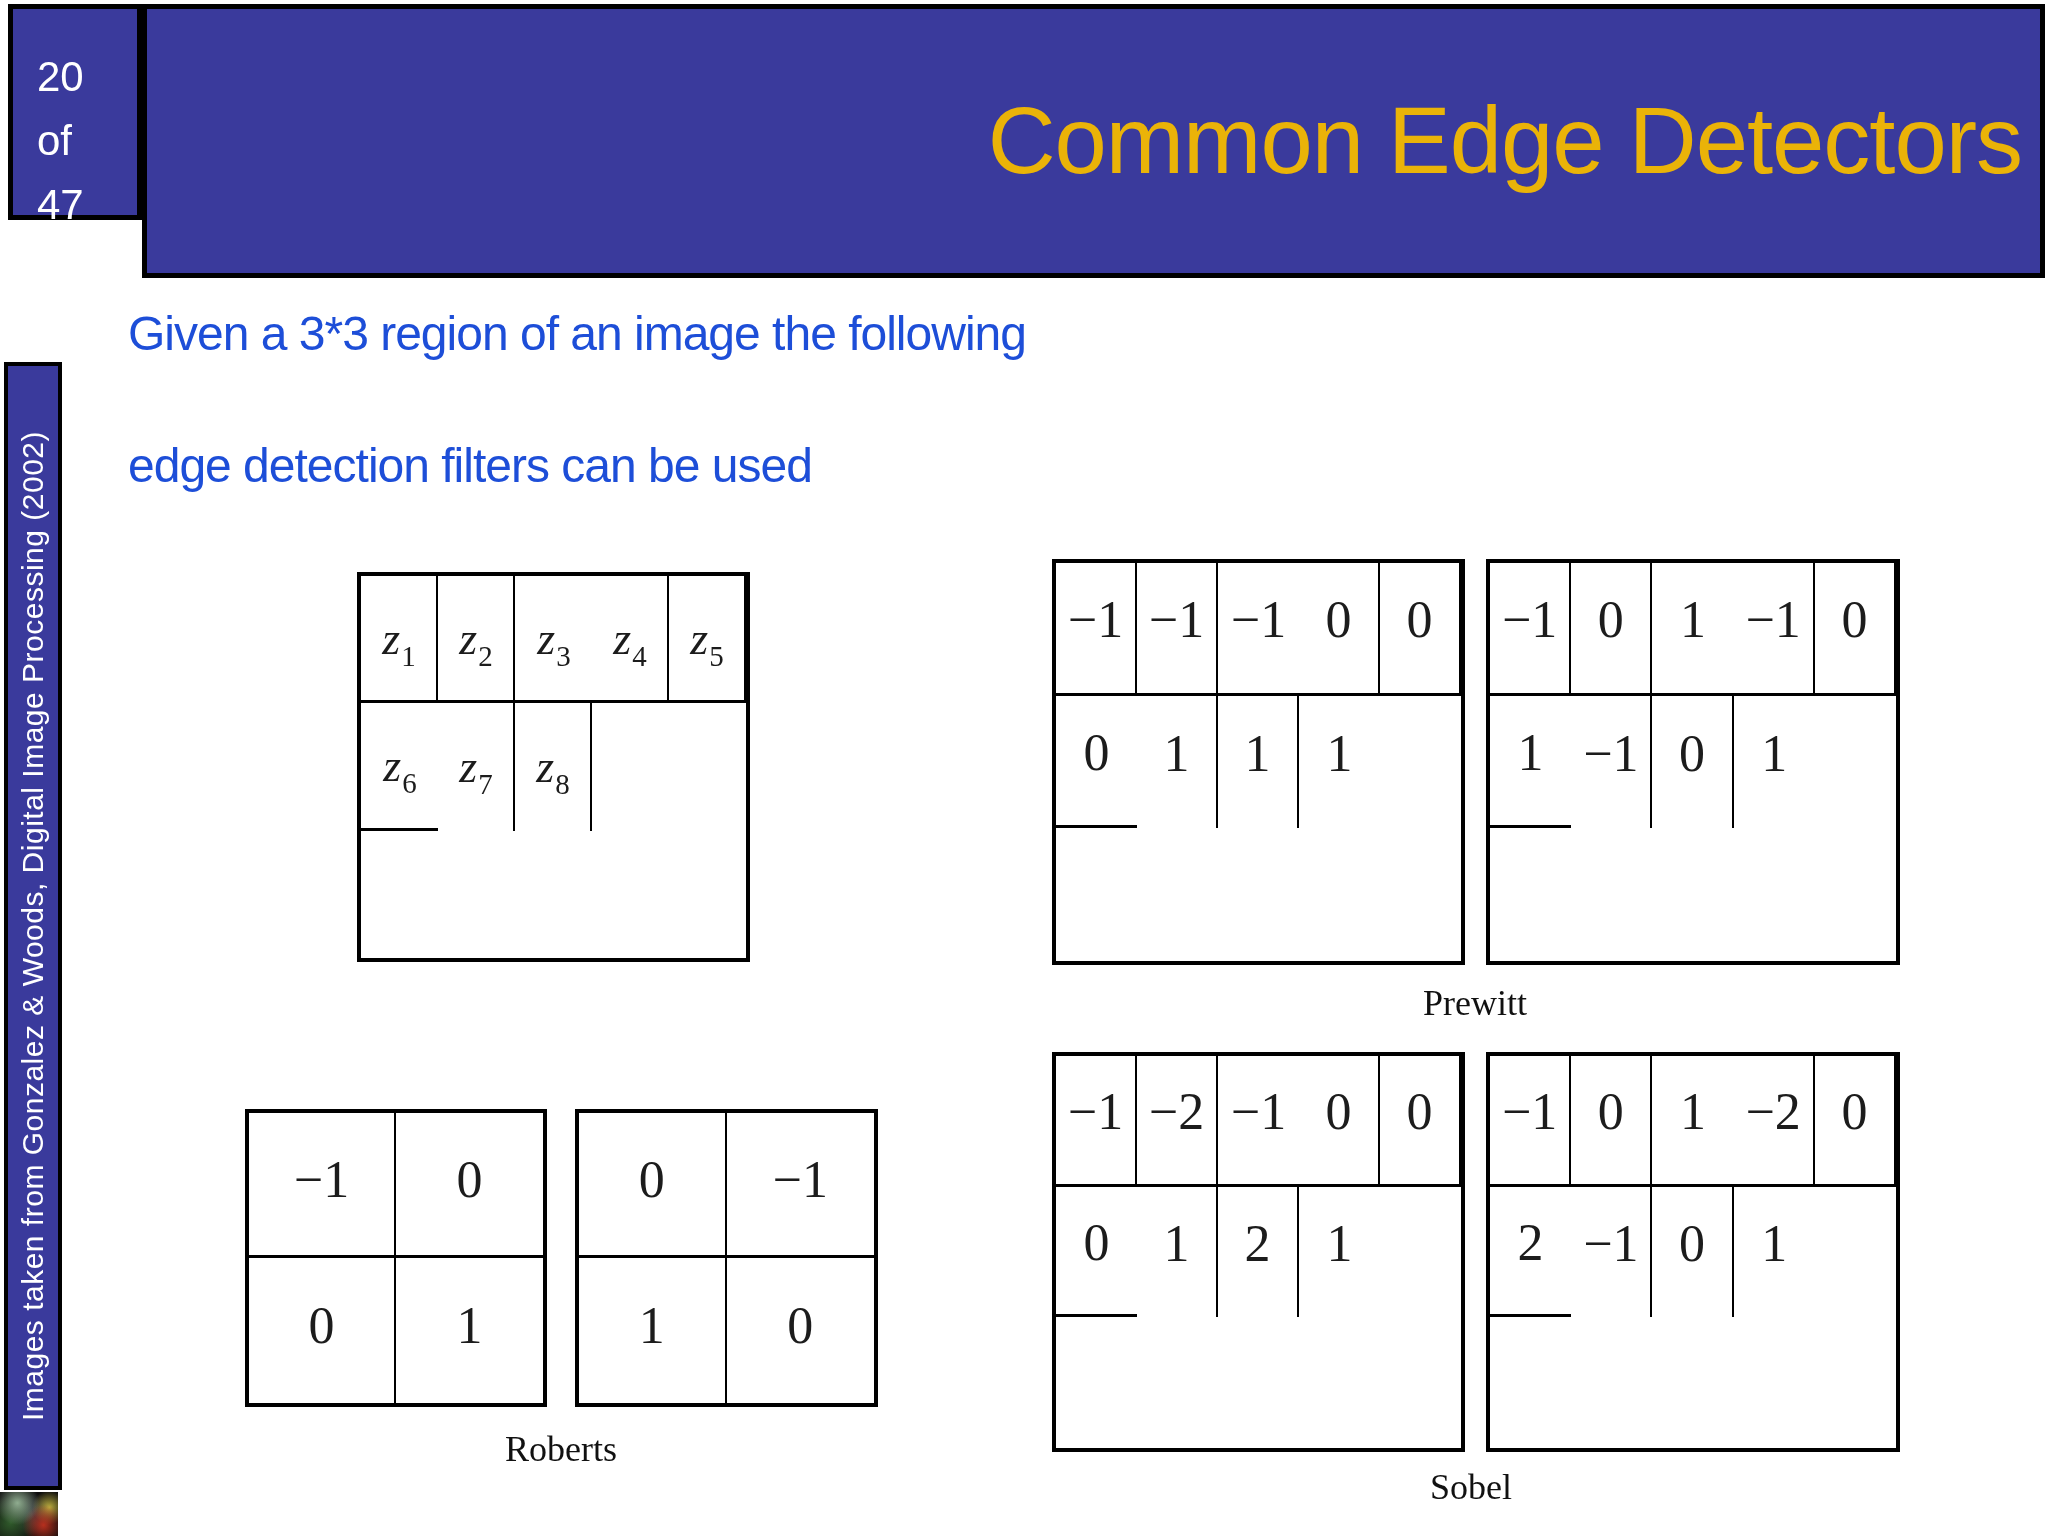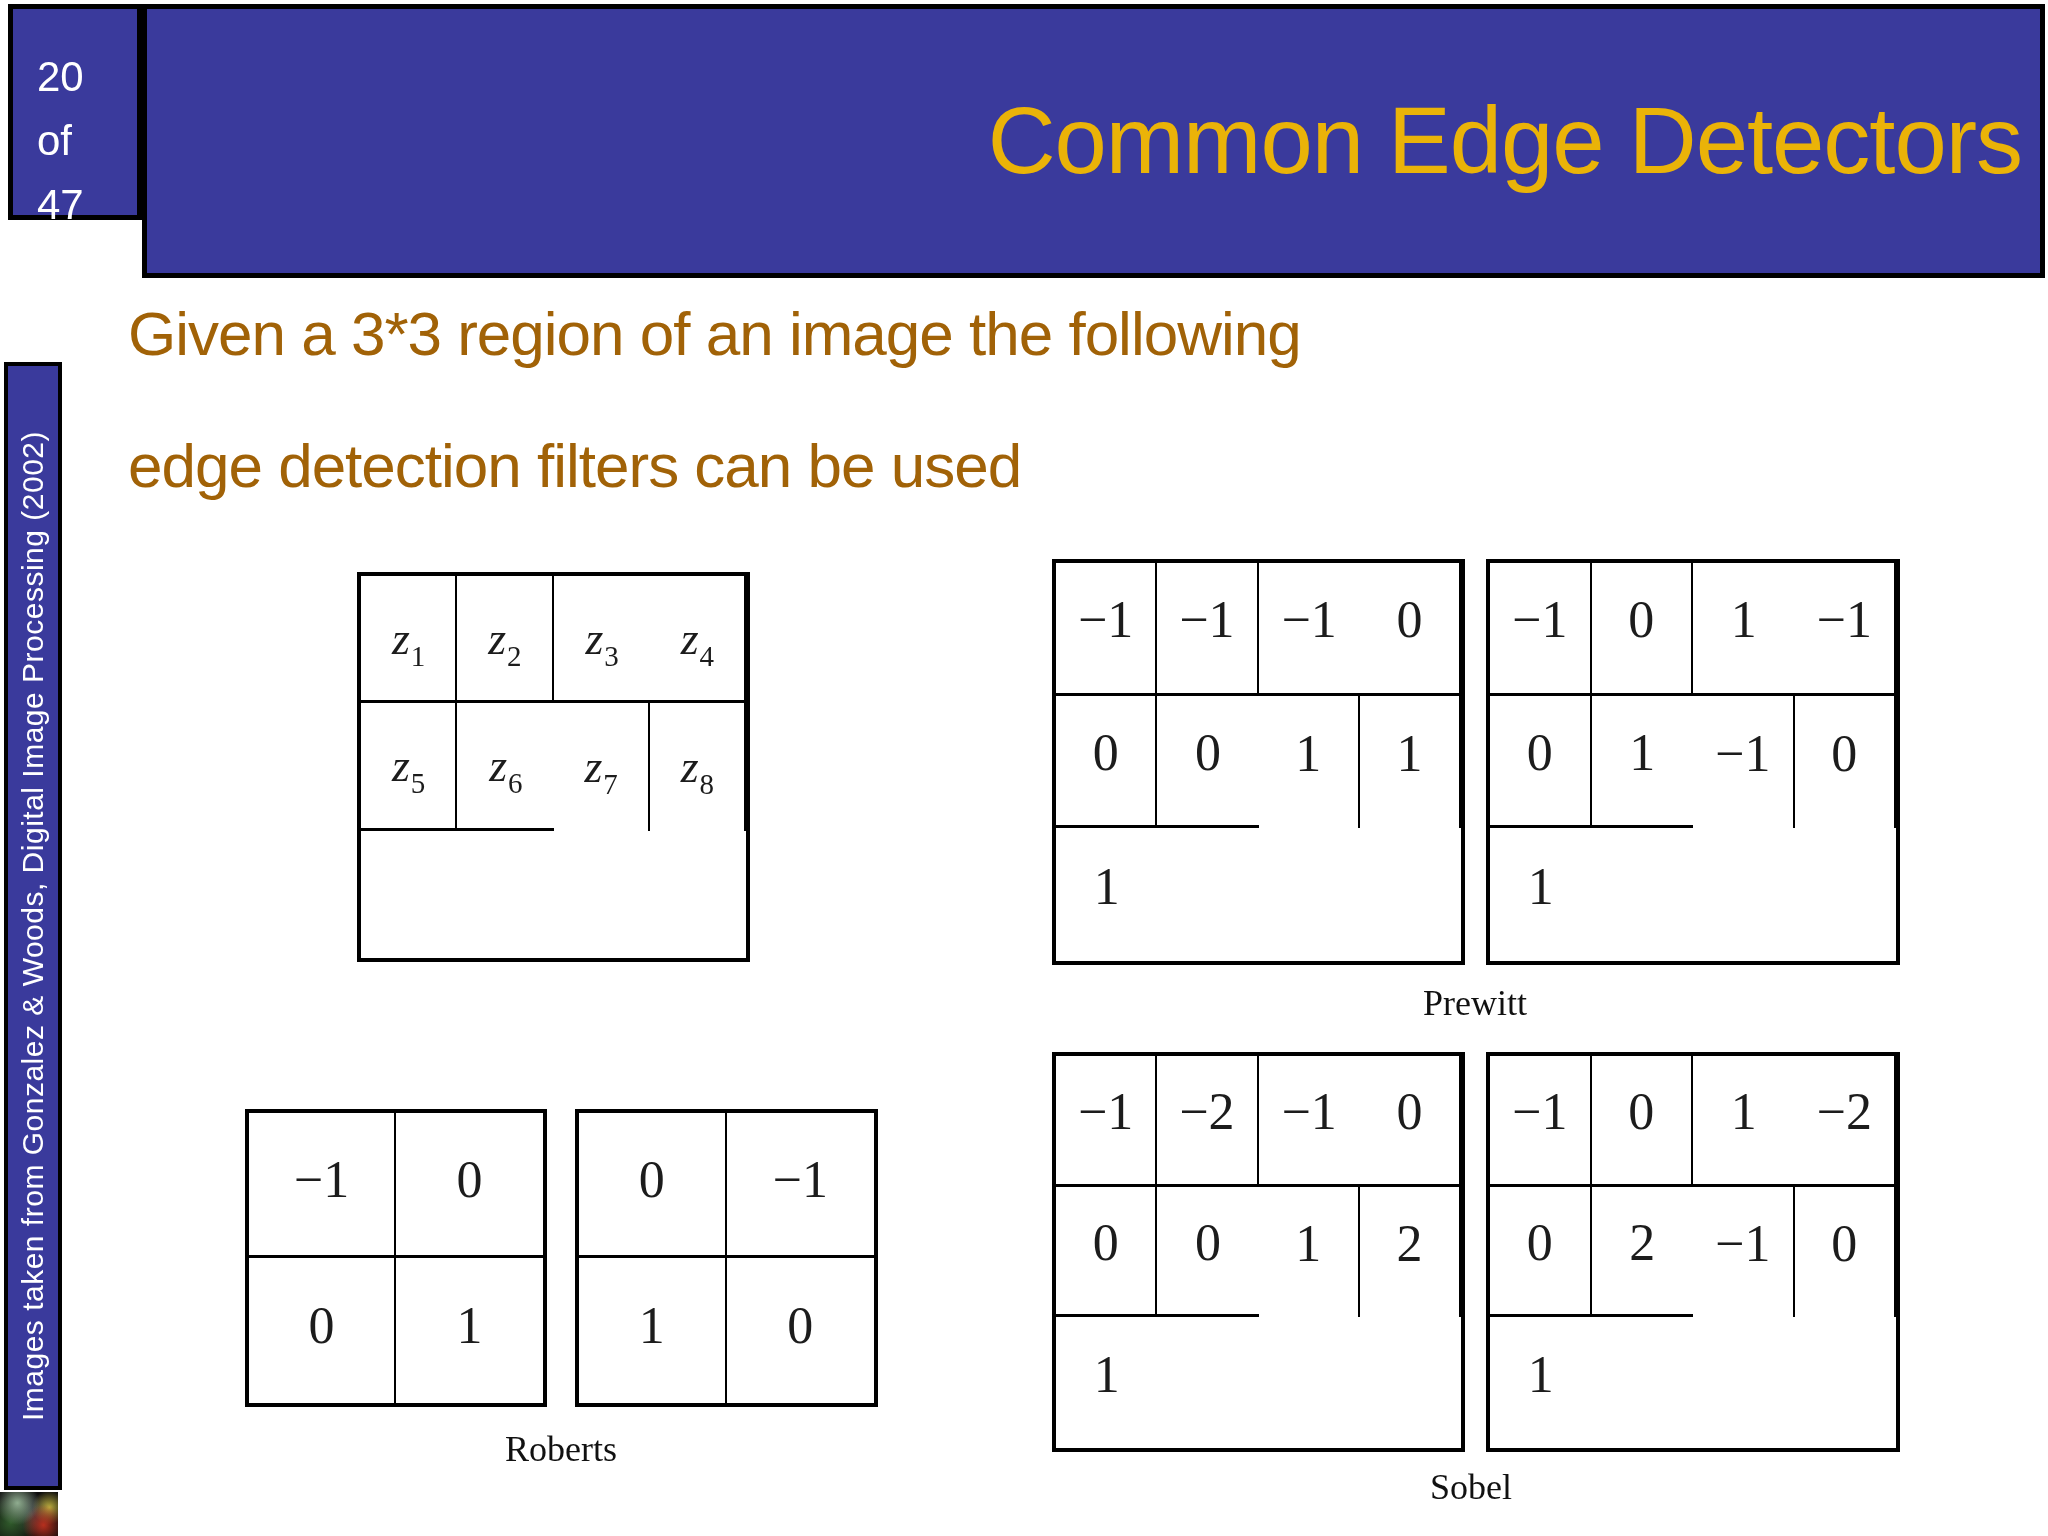--- a/index.html
+++ b/index.html
@@ -28,33 +28,33 @@
   .photo{position:absolute;left:0;top:1492px;width:58px;height:44px;
          background:
            radial-gradient(circle at 30% 25%, rgba(150,180,150,.95), transparent 42%),
            radial-gradient(circle at 75% 75%, rgba(200,50,30,.9), transparent 38%),
            radial-gradient(circle at 85% 35%, rgba(215,200,70,.85), transparent 30%),
            radial-gradient(circle at 18% 70%, rgba(50,95,45,.95), transparent 48%),
            radial-gradient(circle at 55% 50%, rgba(90,90,110,.6), transparent 55%),
            #0d0d0d;}
 
   
-  .intro{position:absolute;left:128px;top:268px;color:#a16207;
-         font-size:62px;line-height:132px;letter-spacing:-1px;white-space:nowrap;}
+  .intro{position:absolute;left:128px;top:268px;color:#1d4ed8;
+         font-size:48px;line-height:132px;letter-spacing:-1px;white-space:nowrap;}
 
   
   .matrix{position:absolute;display:grid;background:#fff;border:4px solid #000;}
   .matrix .cell{display:flex;align-items:center;justify-content:center;
                 border-right:2px solid #000;border-bottom:3px solid #000;
                 font-family:"Liberation Serif",serif;color:#1c1c1c;
                 font-size:52px;padding-bottom:16px;}
   .matrix .cell.cl{border-right:none;}
   .matrix .cell.rl{border-bottom:none;}
 
-  .g3{grid-template-columns:repeat(4,1fr);grid-template-rows:repeat(3,1fr);}
+  .g3{grid-template-columns:repeat(5,1fr);grid-template-rows:repeat(3,1fr);}
   .g2{grid-template-columns:repeat(2,1fr);grid-template-rows:repeat(2,1fr);}
 
   
   .m-z{left:357px;top:572px;width:393px;height:390px;}
   .m-z .cell{padding-bottom:0;font-size:46px;}
   .zbase{font-style:italic;}
   .zsub{font-size:29px;position:relative;top:12px;left:1px;}
 
   
   .m-pl{left:1052px;top:559px;width:413px;height:406px;}

